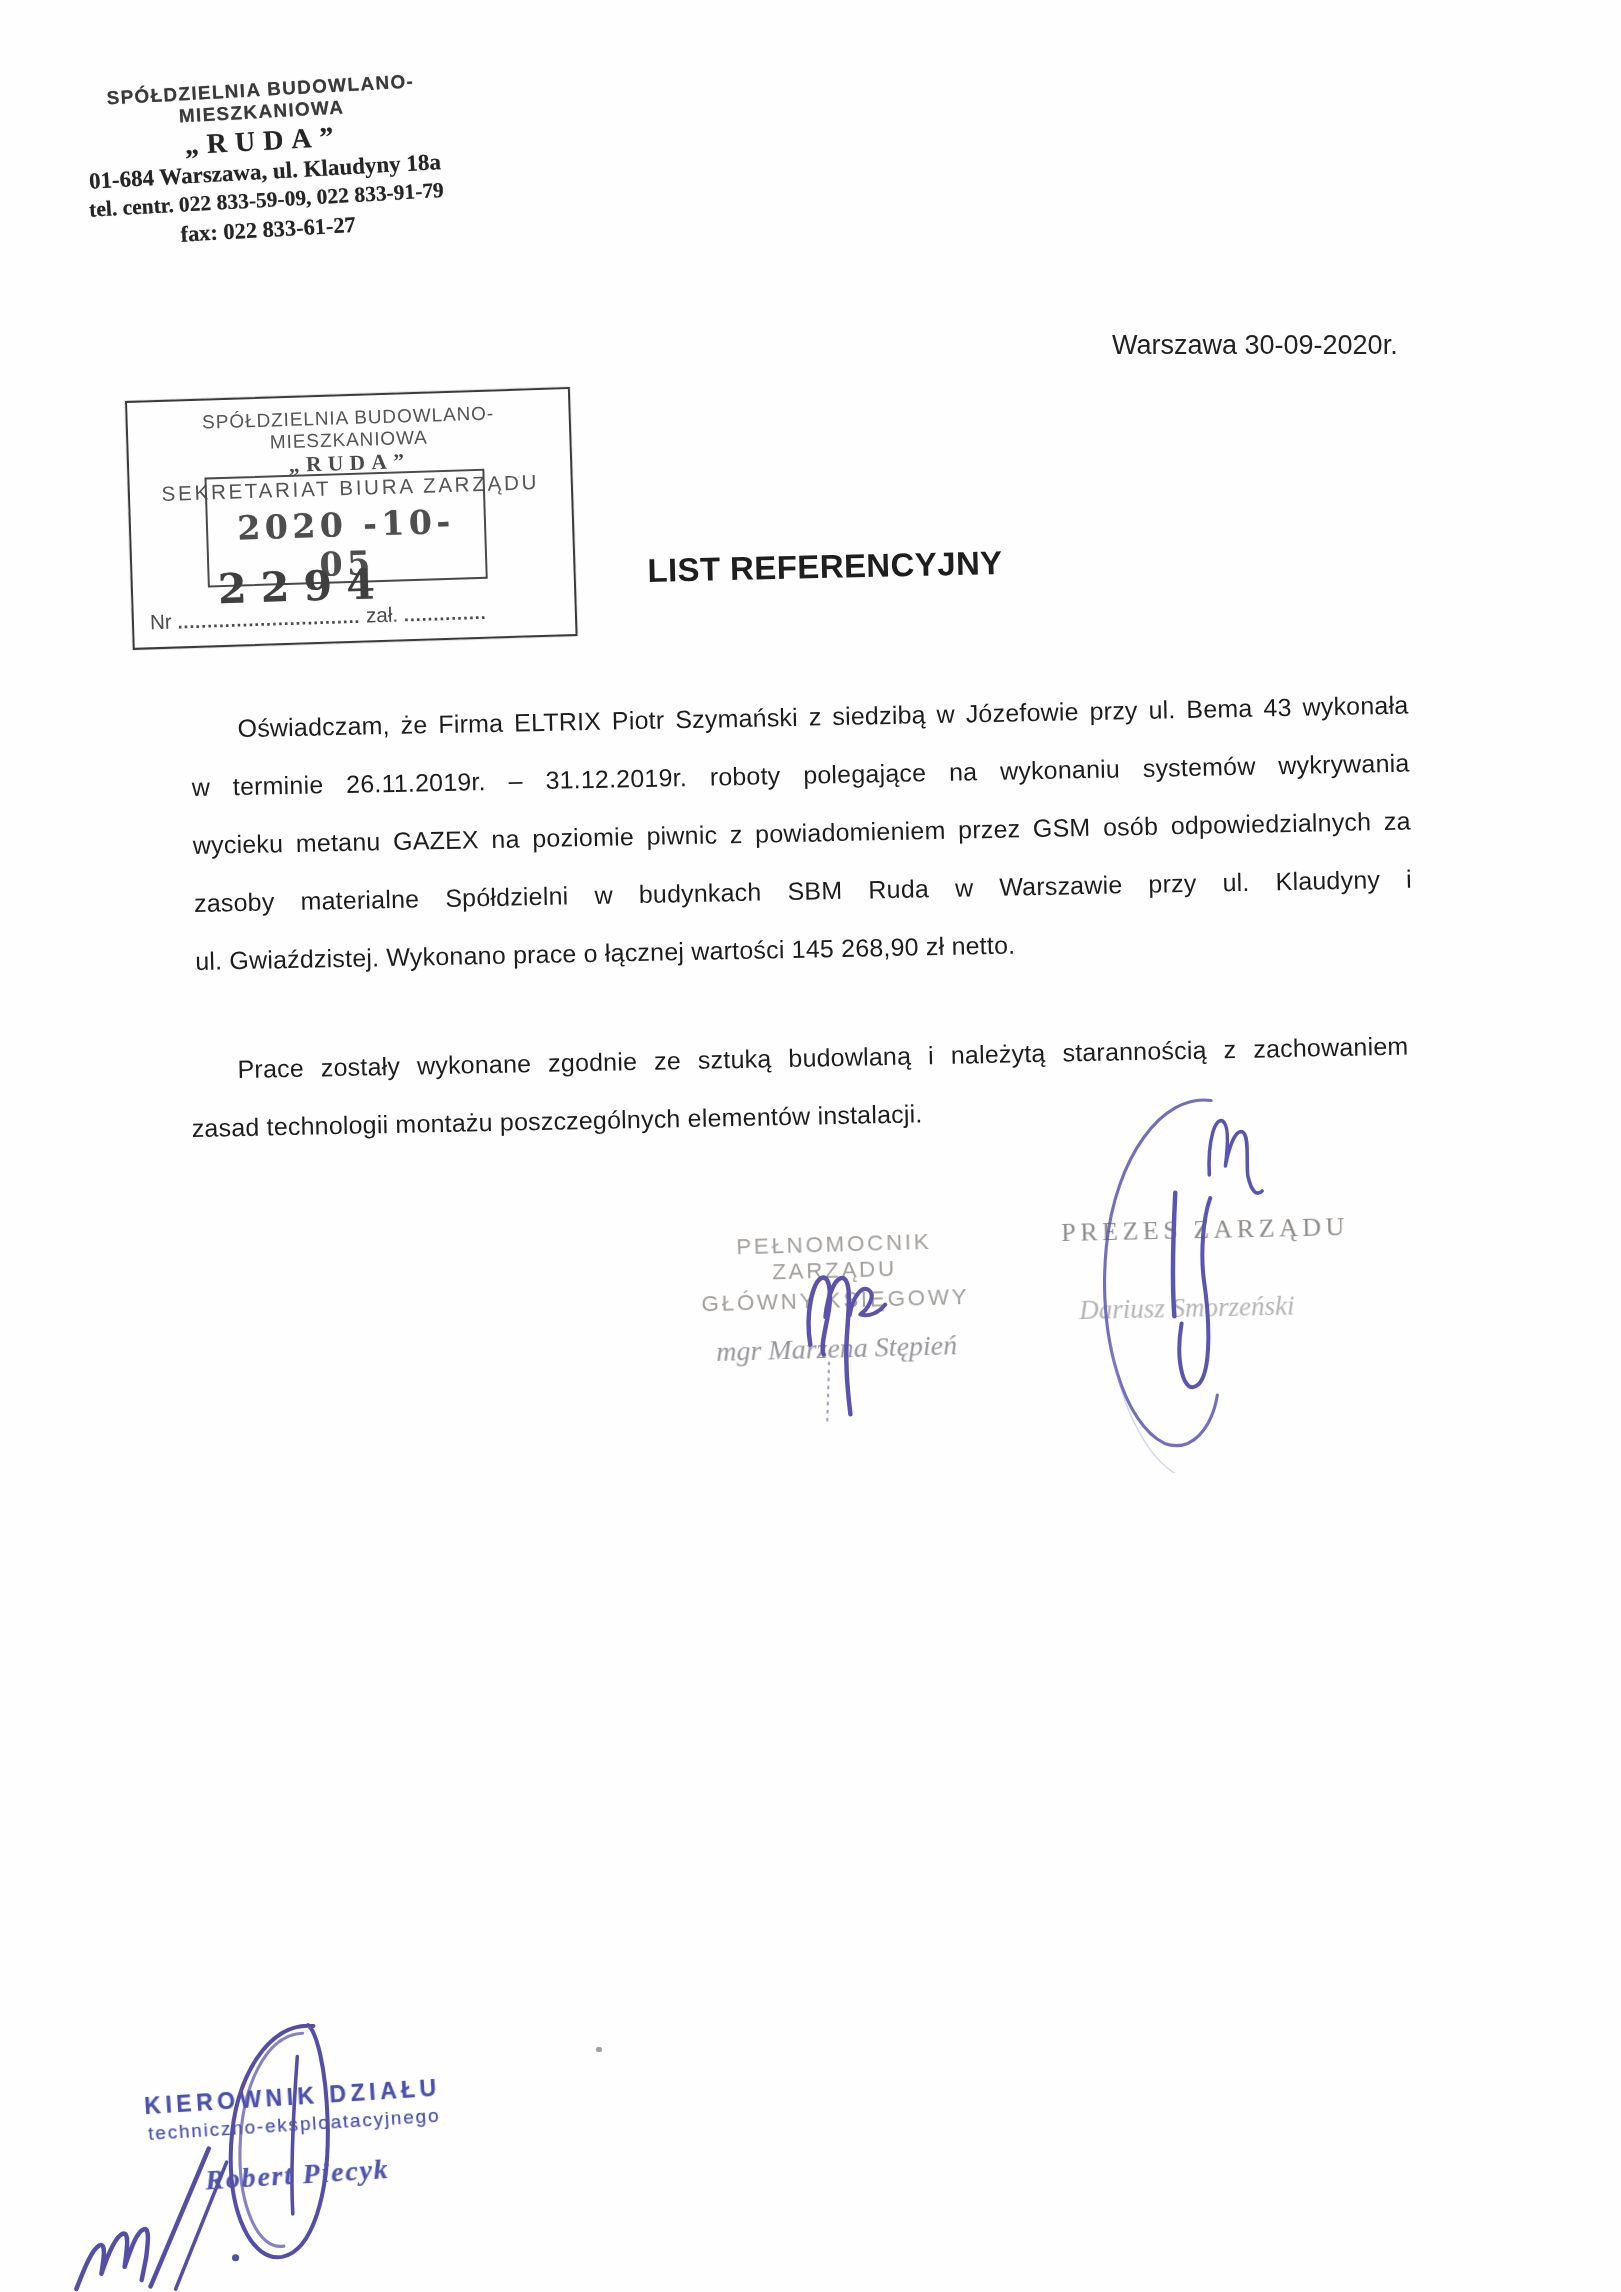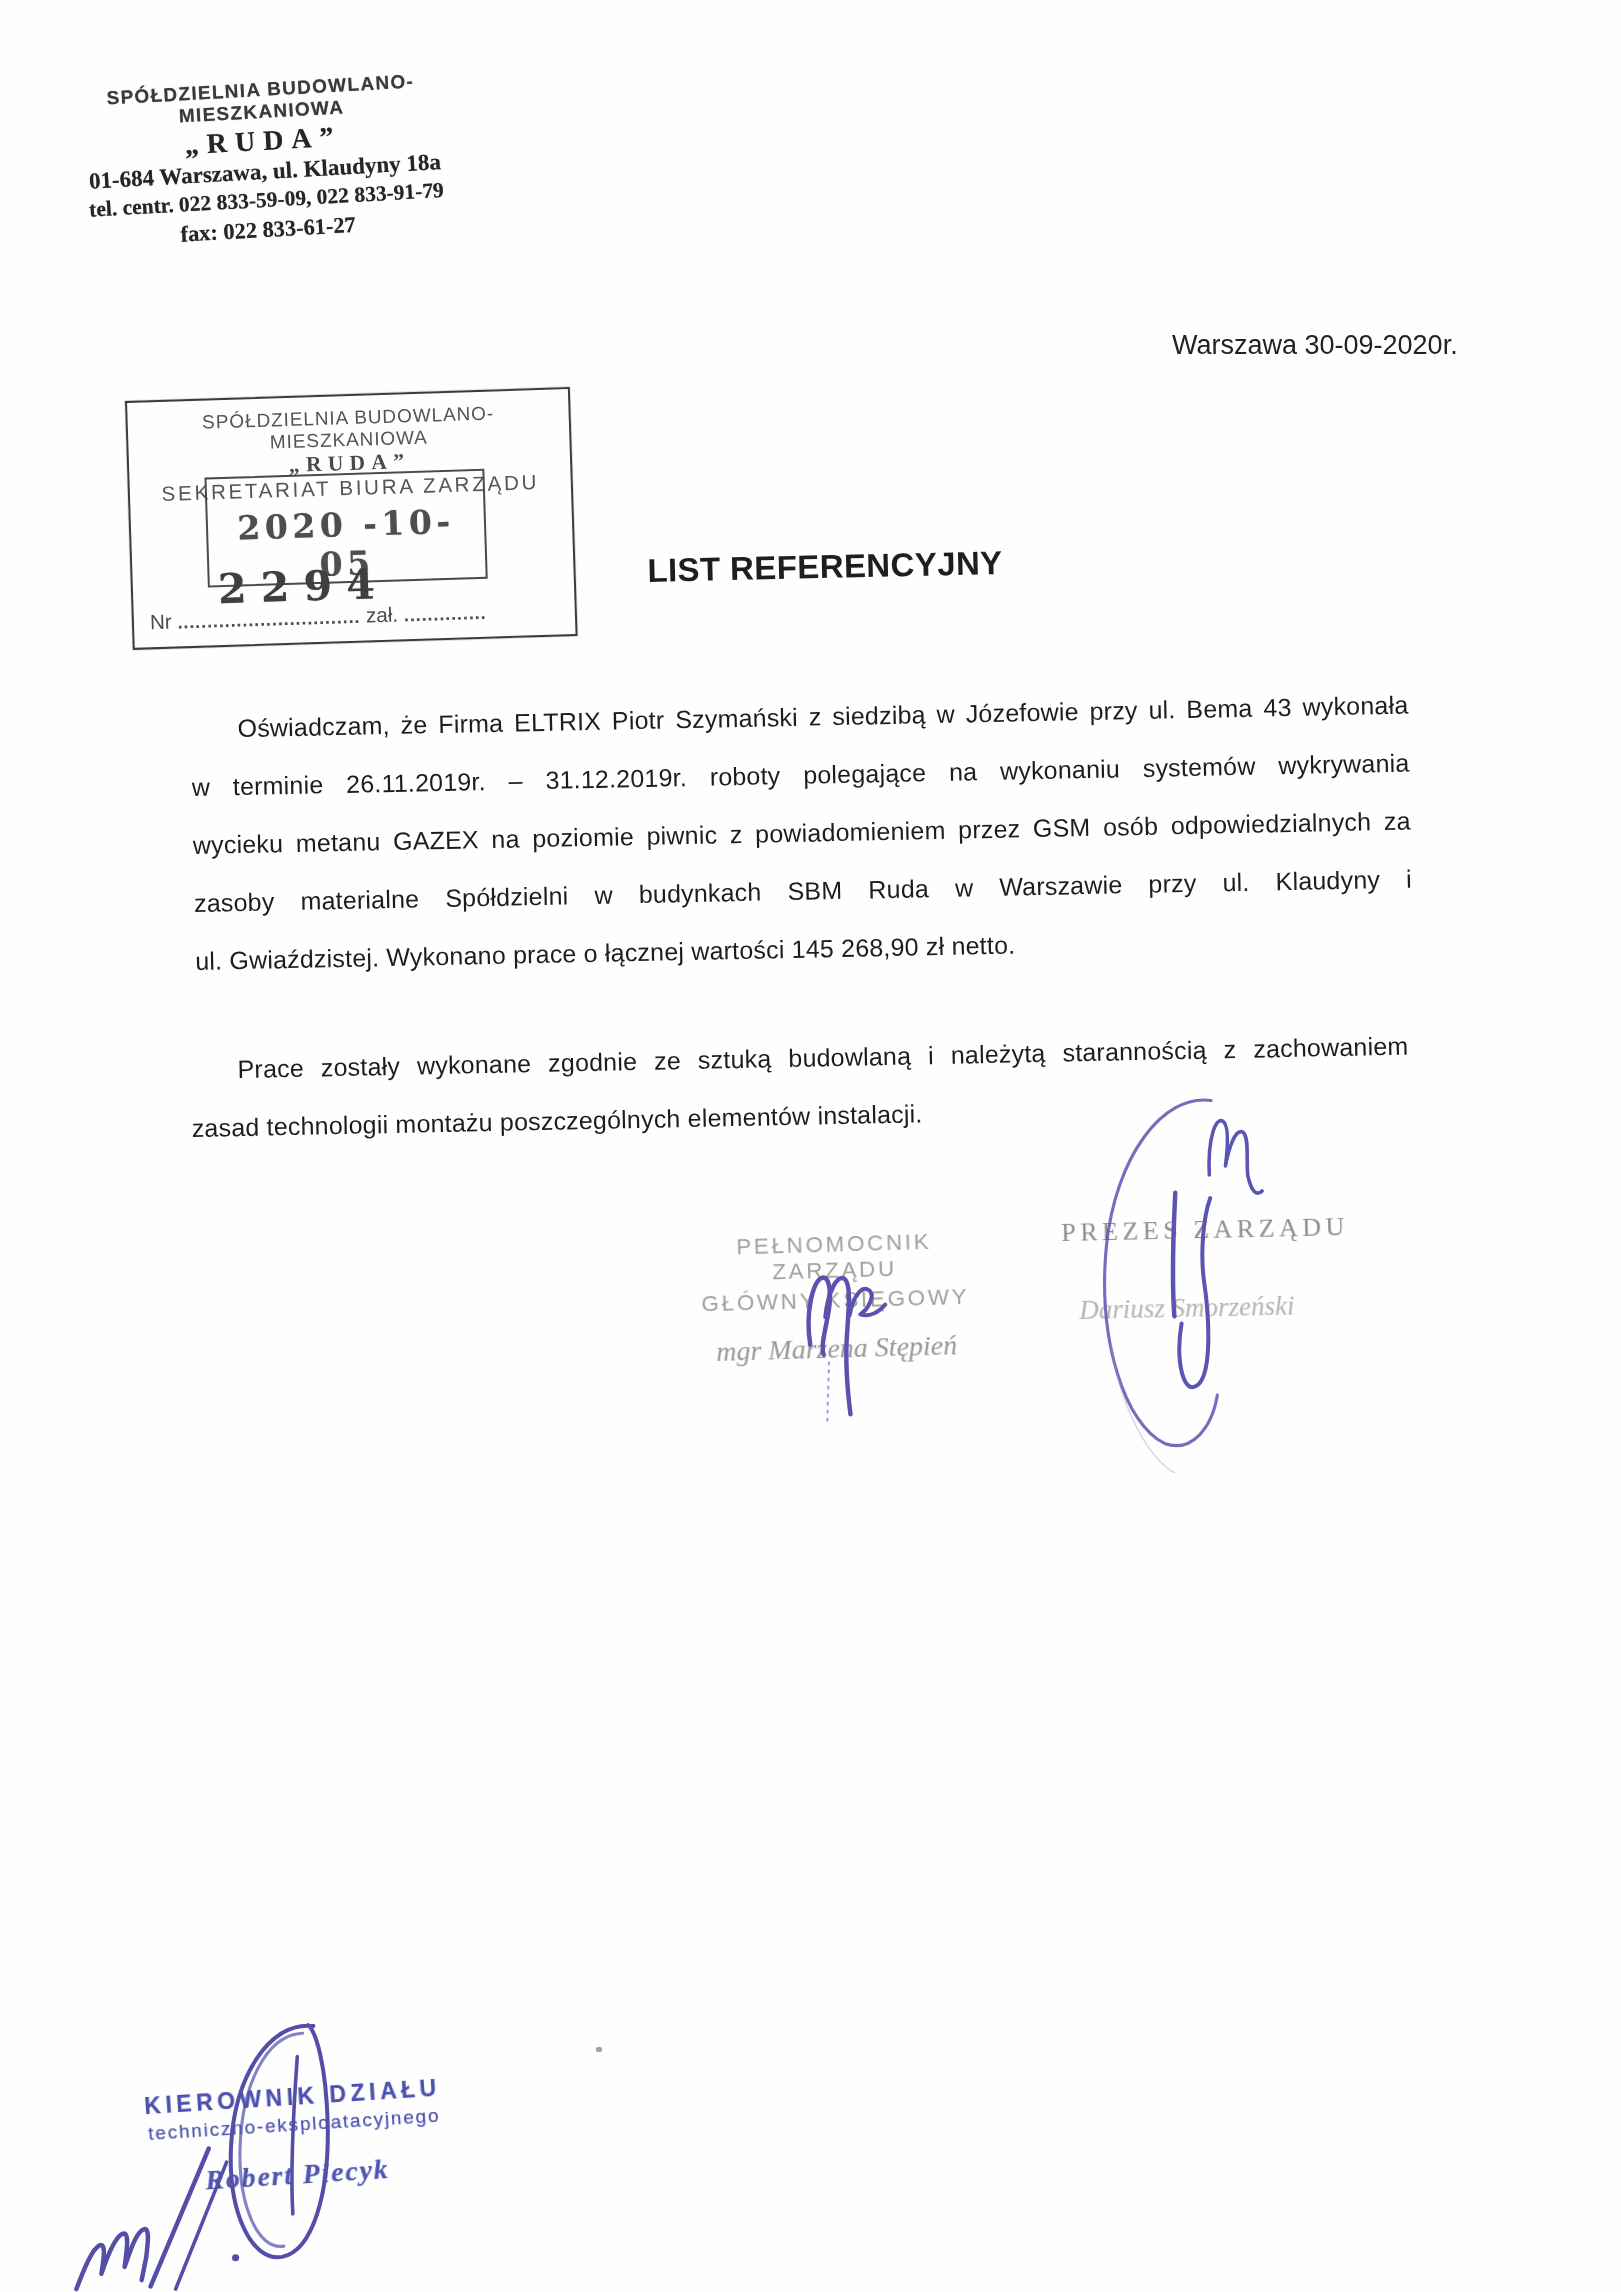--- a/index.html
+++ b/index.html
@@ -19,21 +19,21 @@
     text-shadow:0 0 0.9px rgba(40,40,40,.55);
   }
   .lh1{font-size:19px;letter-spacing:1.3px;font-weight:600;color:#3a3a3a;}
   .lh2{font-family:"Liberation Serif", serif;font-size:28px;font-weight:bold;letter-spacing:8px;margin-top:1.8px;}
   .lh3,.lh4,.lh5{font-family:"Liberation Serif", serif;font-weight:bold;}
   .lh3{font-size:23px;margin-top:1.8px;}
   .lh4{font-size:21.5px;margin-top:3.6px;}
   .lh5{font-size:22.4px;margin-top:3.6px;}
   
   .dateline{
-    position:absolute;left:1172px;top:330px;
+    position:absolute;left:1112px;top:330px;
     font-size:27px;color:#222;
   }
   
   .regstamp{
     position:absolute;left:125px;top:401px;width:441px;height:245px;
     border:2.7px solid #3b3b3b;
     transform:rotate(-1.8deg);transform-origin:left top;
     color:#474747;text-align:center;
     box-shadow:0 0 0 0.9px rgba(60,60,60,.15);
   }

